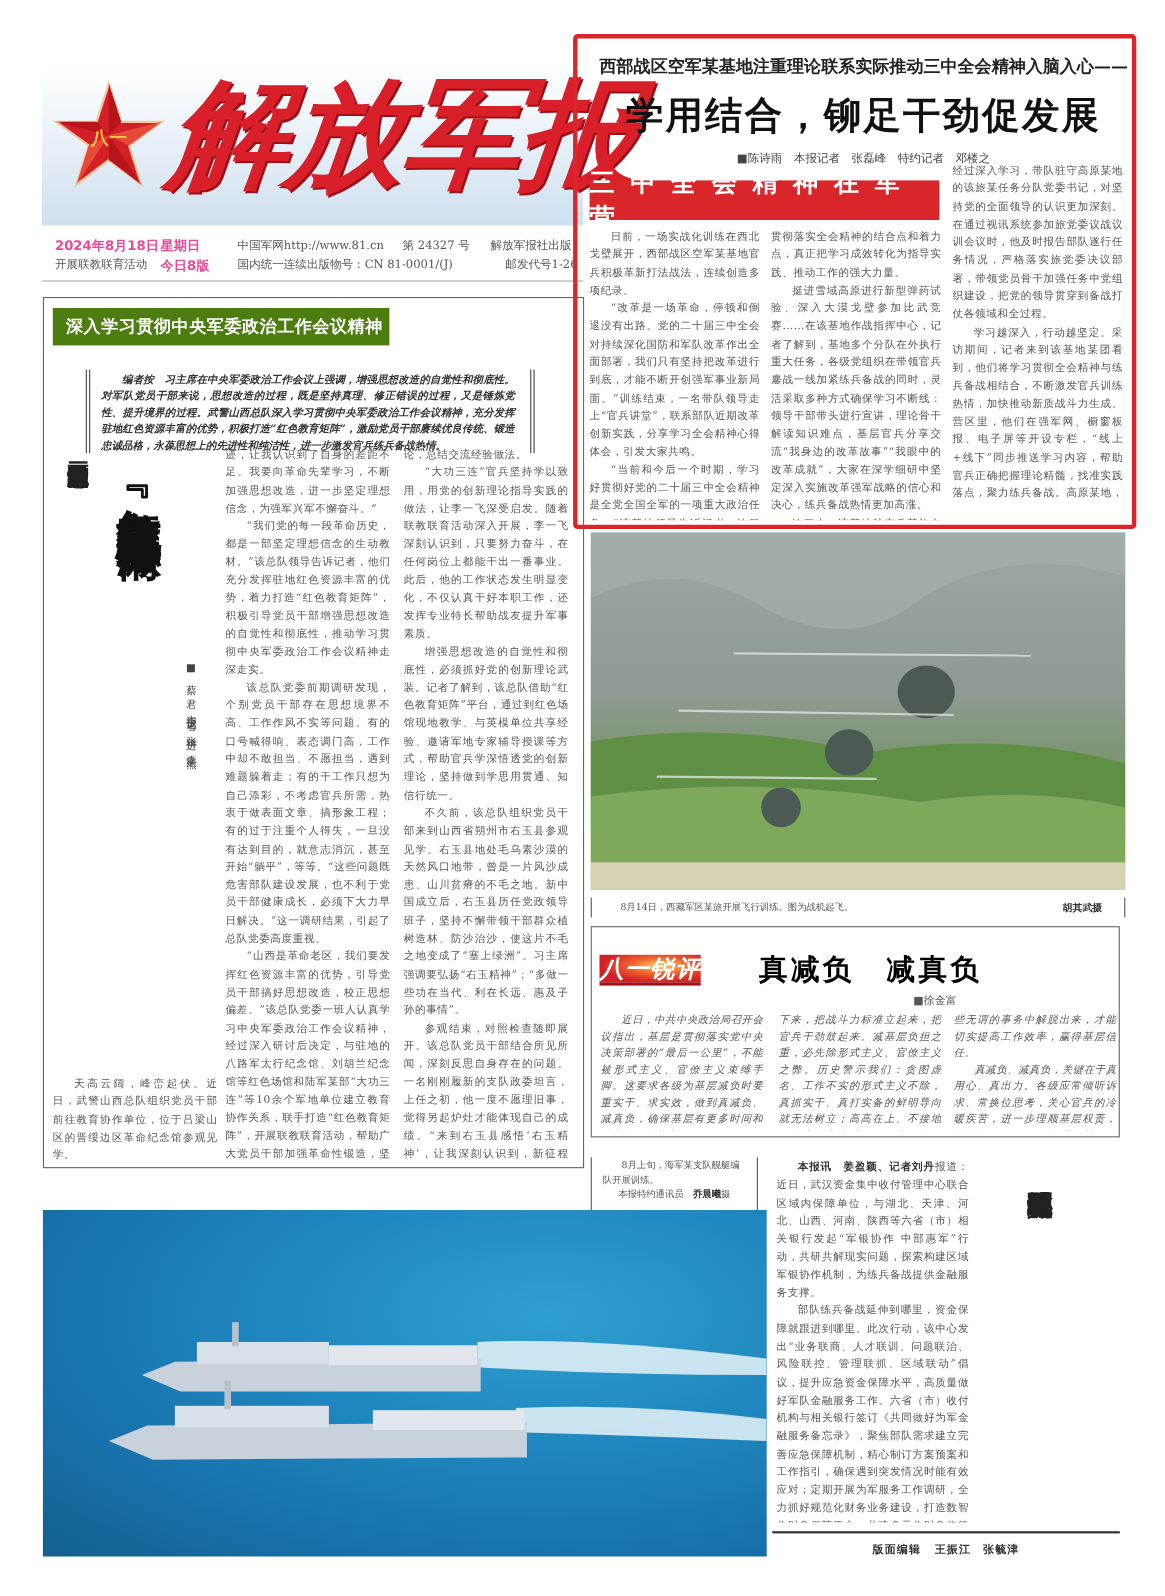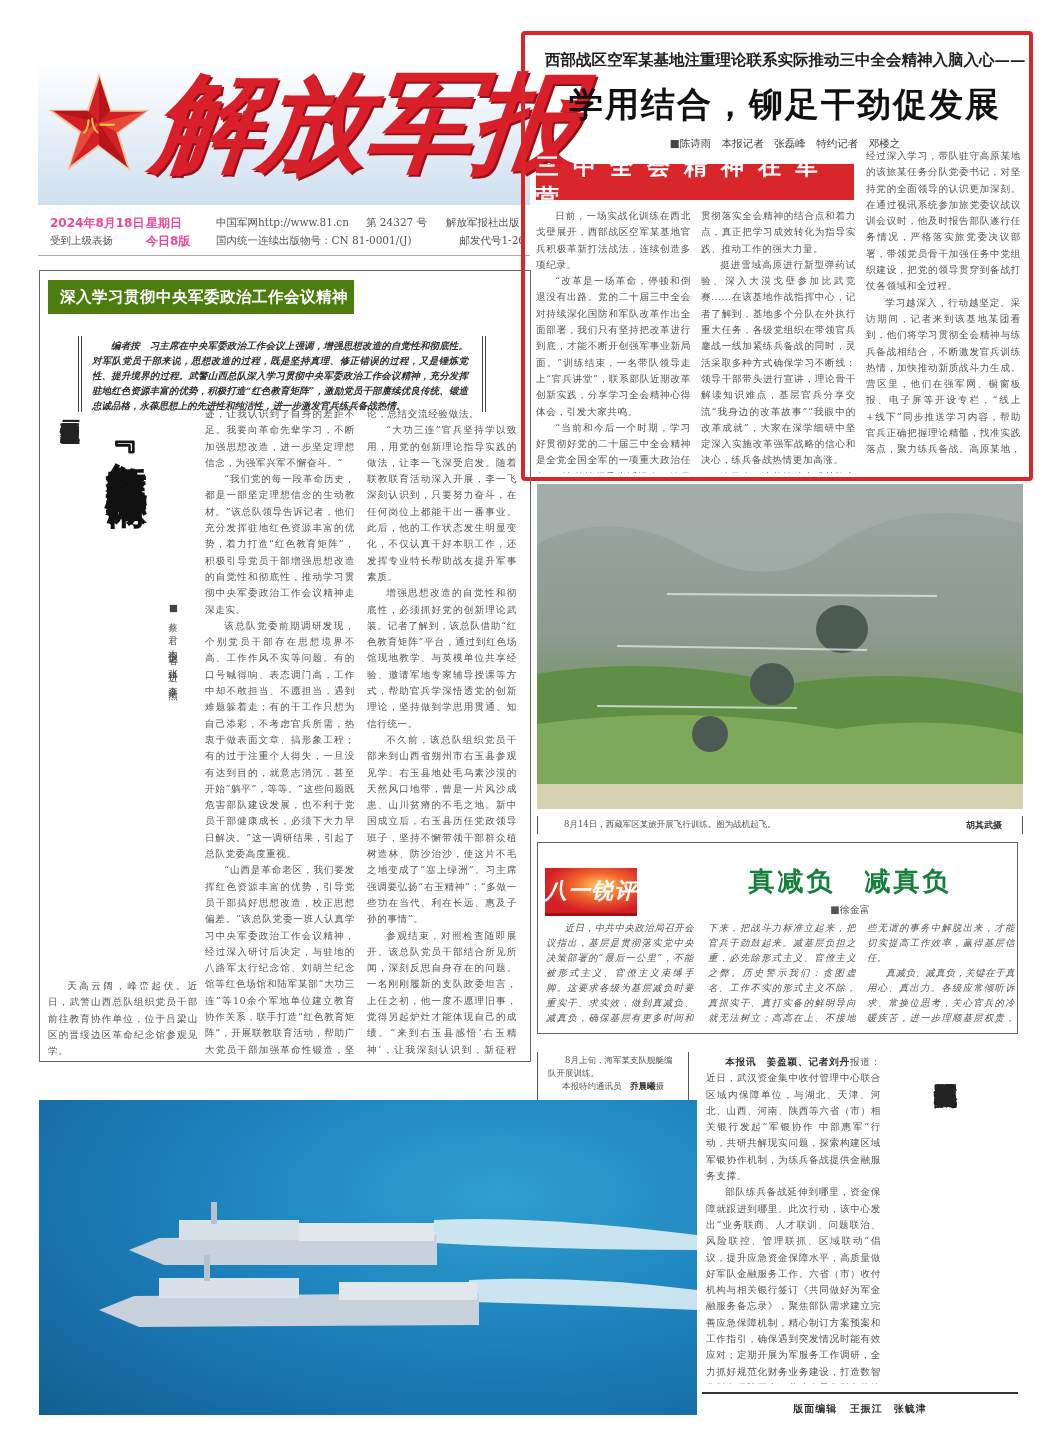--- a/index.html
+++ b/index.html
@@ -53,23 +53,23 @@
   .l-col0 { left: 48px; top: 978px; width: 150px; height: 78px; overflow: hidden; }
 
   
   .heli-photo { left: 537px; top: 484px; width: 486px; height: 325px; overflow: hidden;
     background: linear-gradient(180deg, #9aa7a4 0%, #8e9b92 45%, #7f9676 60%, #6f9a55 78%, #a9b27a 92%, #d8d6b7 100%); }
   .photo-caption1 { left: 537px; top: 816px; width: 486px; height: 18px; border-left: 1px solid #555; border-right: 1px solid #555; font-size: 8.5px; color: #555; display: flex; align-items: center; justify-content: space-between; padding: 0 20px 0 26px; }
   .photo-caption1 .credit { font-family: "DejaVu Sans", sans-serif; font-weight: bold; color: #333; font-size: 9px; }
 
   
   .comment-box { left: 537px; top: 842px; width: 481px; height: 192px; border: 1.5px solid #666; }
-  .comment-logo { left: 545px; top: 868px; width: 92px; height: 48px; background: radial-gradient(ellipse at 60% 40%, #ffd36b 0%, #f0622b 35%, #d31f26 70%);
+  .comment-logo { left: 545px; top: 868px; width: 92px; height: 28px; background: radial-gradient(ellipse at 60% 40%, #ffd36b 0%, #f0622b 35%, #d31f26 70%);
     color: #fff; font-family: "DejaVu Sans", sans-serif; font-weight: bold; font-style: italic; font-size: 22px; display: flex; align-items: center; justify-content: center; letter-spacing: 1px; border-bottom: 3px solid #a31016; }
-  .comment-title { left: 690px; top: 864px; width: 320px; text-align: center; font-size: 26px; font-weight: bold; color: #15803d; letter-spacing: 3px; white-space: pre; }
+  .comment-title { left: 690px; top: 864px; width: 320px; text-align: left; font-size: 26px; font-weight: bold; color: #000000; letter-spacing: 3px; white-space: pre; }
   .comment-author { left: 690px; top: 903px; width: 320px; text-align: center; font-size: 10px; color: #555; }
   .comment-text { font-size: 9.4px; line-height: 15px; color: #555; font-style: italic; letter-spacing: 0.5px; text-align: justify; }
   .comment-text p { text-indent: 2em; }
   .c-col1 { left: 546px; top: 920px; width: 148px; height: 108px; overflow: hidden; }
   .c-col2 { left: 708px; top: 920px; width: 148px; height: 108px; overflow: hidden; }
   .c-col3 { left: 867px; top: 920px; width: 148px; height: 108px; overflow: hidden; }
 
   
   .ship-caption { left: 537px; top: 1052px; width: 152px; height: 50px; border-left: 1px solid #555; border-right: 1px solid #555; font-size: 8.5px; color: #555; padding: 2px 10px; line-height: 13px; }
   .ship-caption .credit-line { text-align: center; }
@@ -101,21 +101,21 @@
 
 <div class="abs dateline">
   <div class="row">
     <span class="bold" style="width:96px">2024年8月18日</span>
     <span class="bold" style="width:70px">星期日</span>
     <span class="light" style="width:150px">中国军网http://www.81.cn</span>
     <span class="light" style="width:80px">第 24327 号</span>
     <span class="light">解放军报社出版</span>
   </div>
   <div class="row">
-    <span class="light" style="width:96px">受到上级表扬</span>
+    <span class="light" style="width:96px">开展联教联育活动</span>
     <span class="bold" style="width:70px">今日8版</span>
     <span class="light" style="width:230px">国内统一连续出版物号：CN 81-0001/(J)</span>
     <span class="light" style="margin-left:auto">邮发代号1-26</span>
   </div>
 </div>
 <div class="abs rule-under-date"></div>
 
 <div class="abs feature-box"></div>
 <div class="abs feature-kicker">西部战区空军某基地注重理论联系实际推动三中全会精神入脑入心——</div>
 <div class="abs feature-headline">学用结合，铆足干劲促发展</div>

